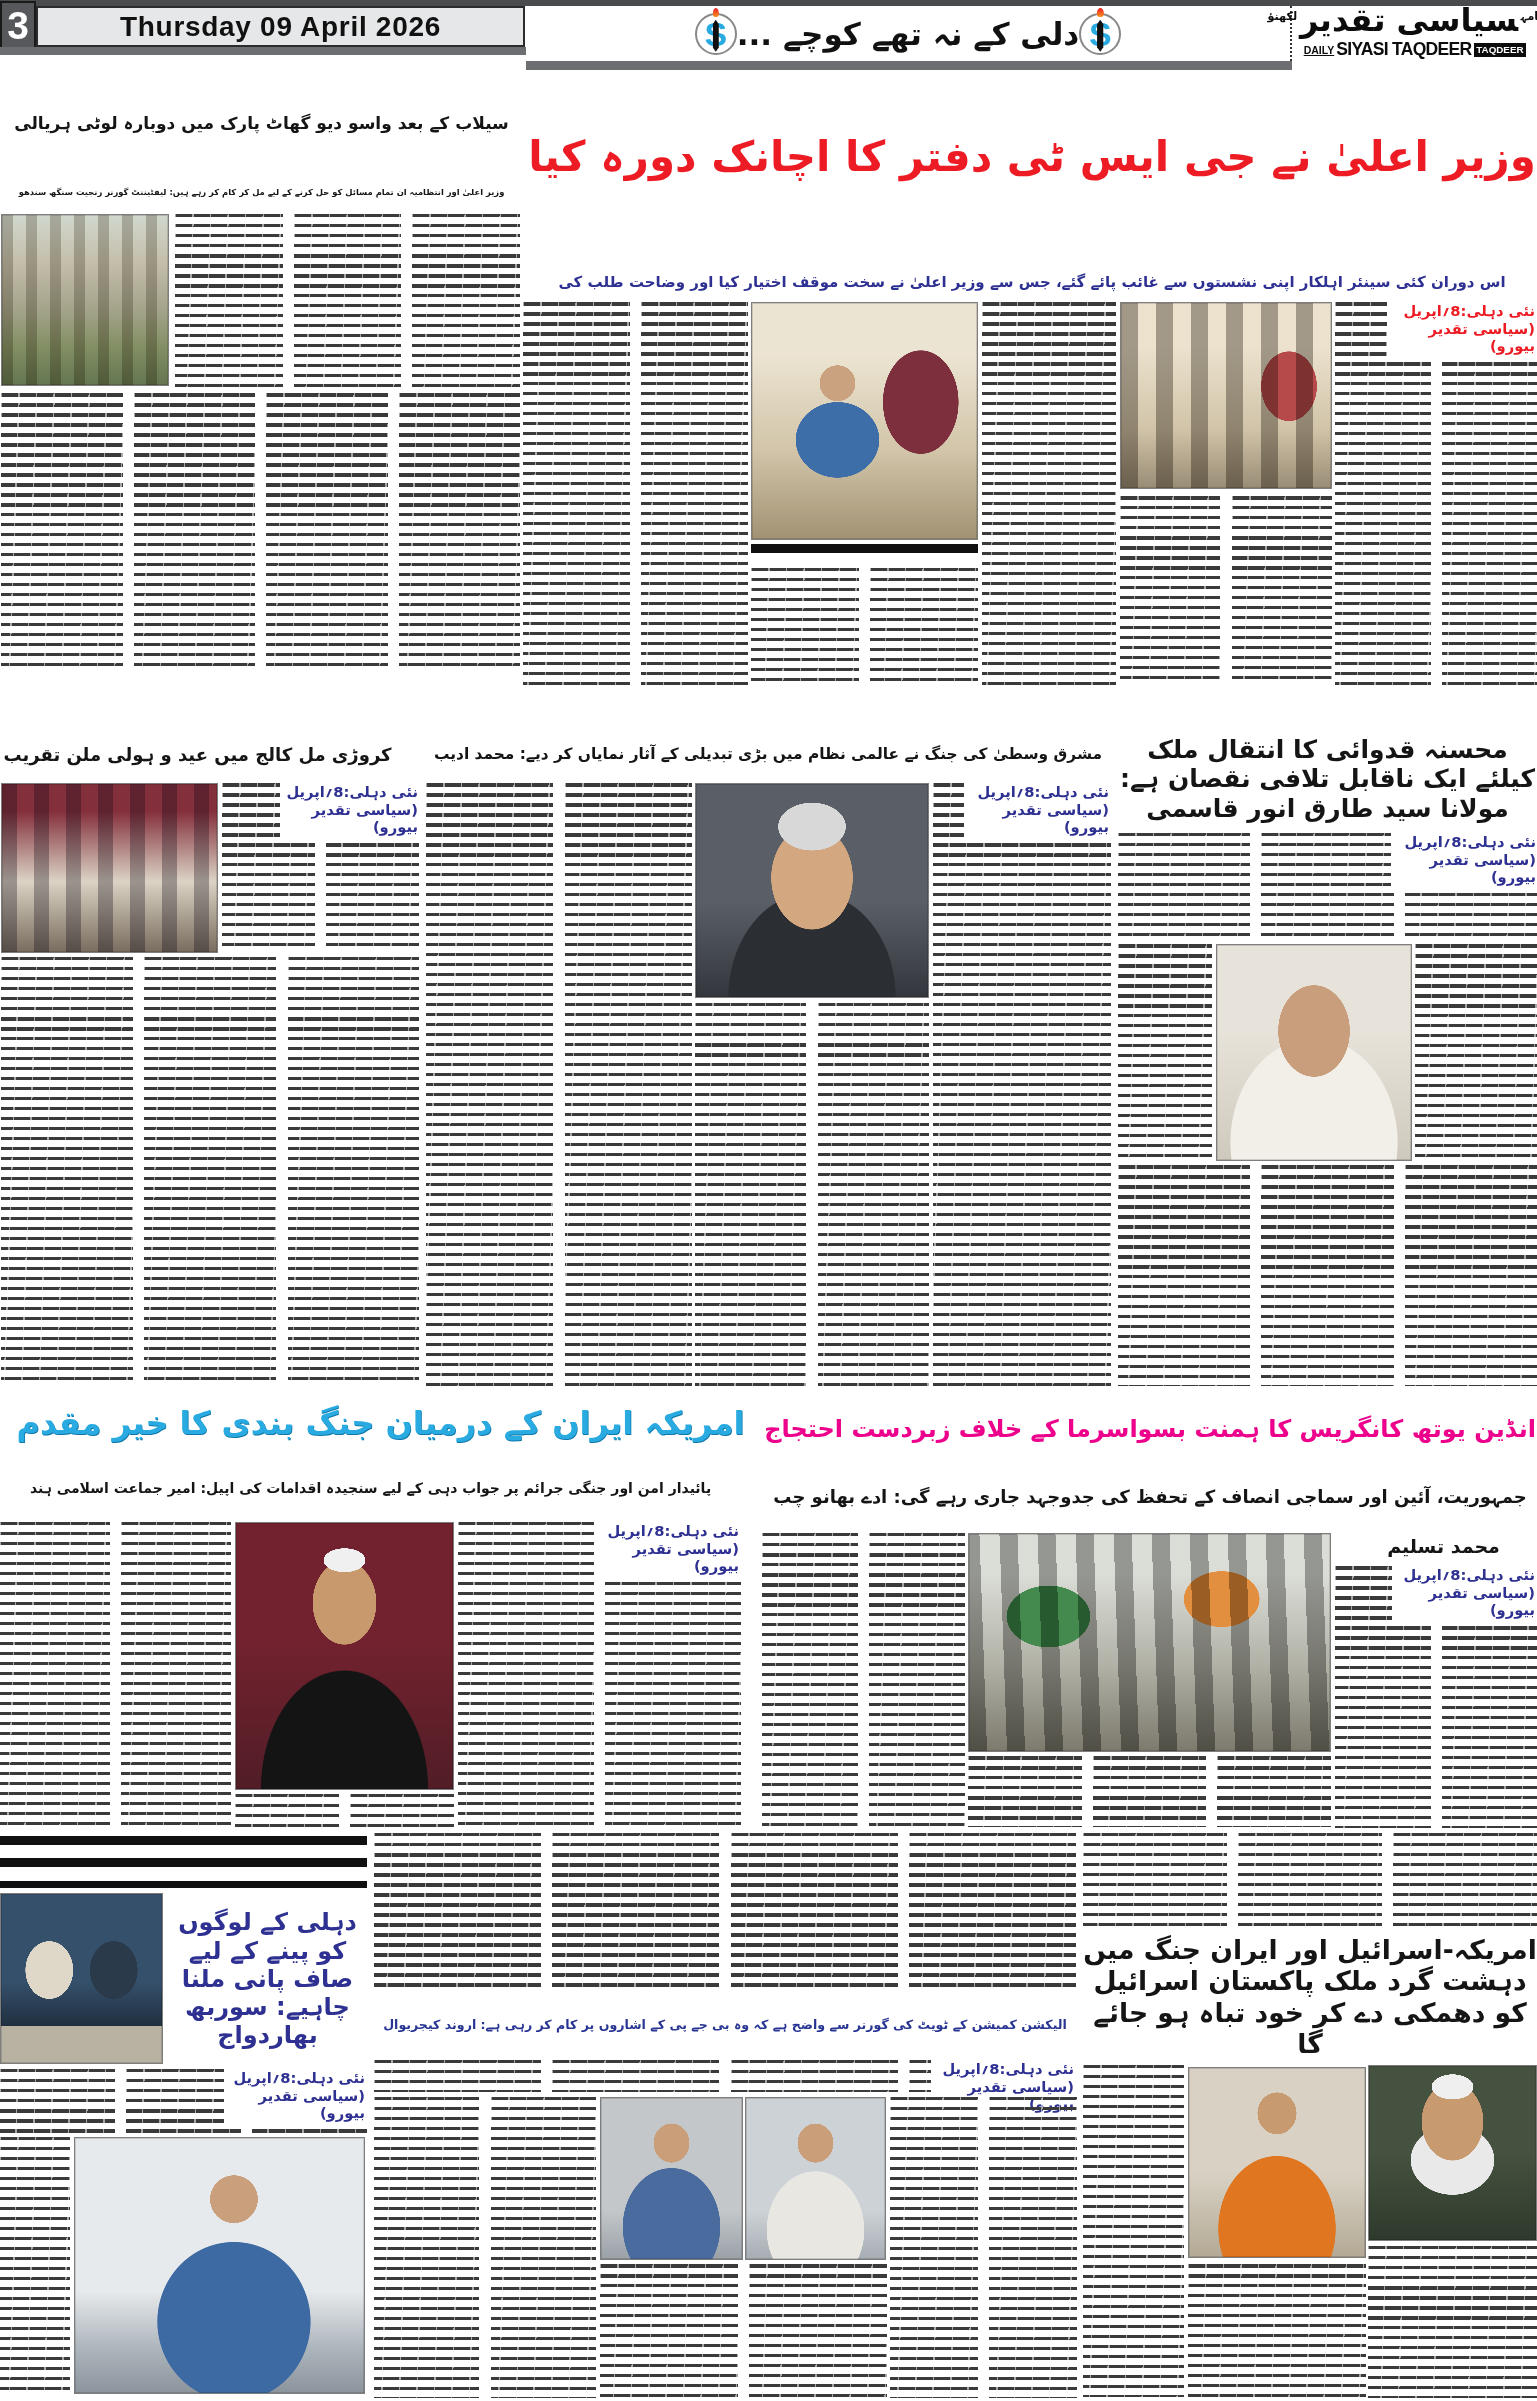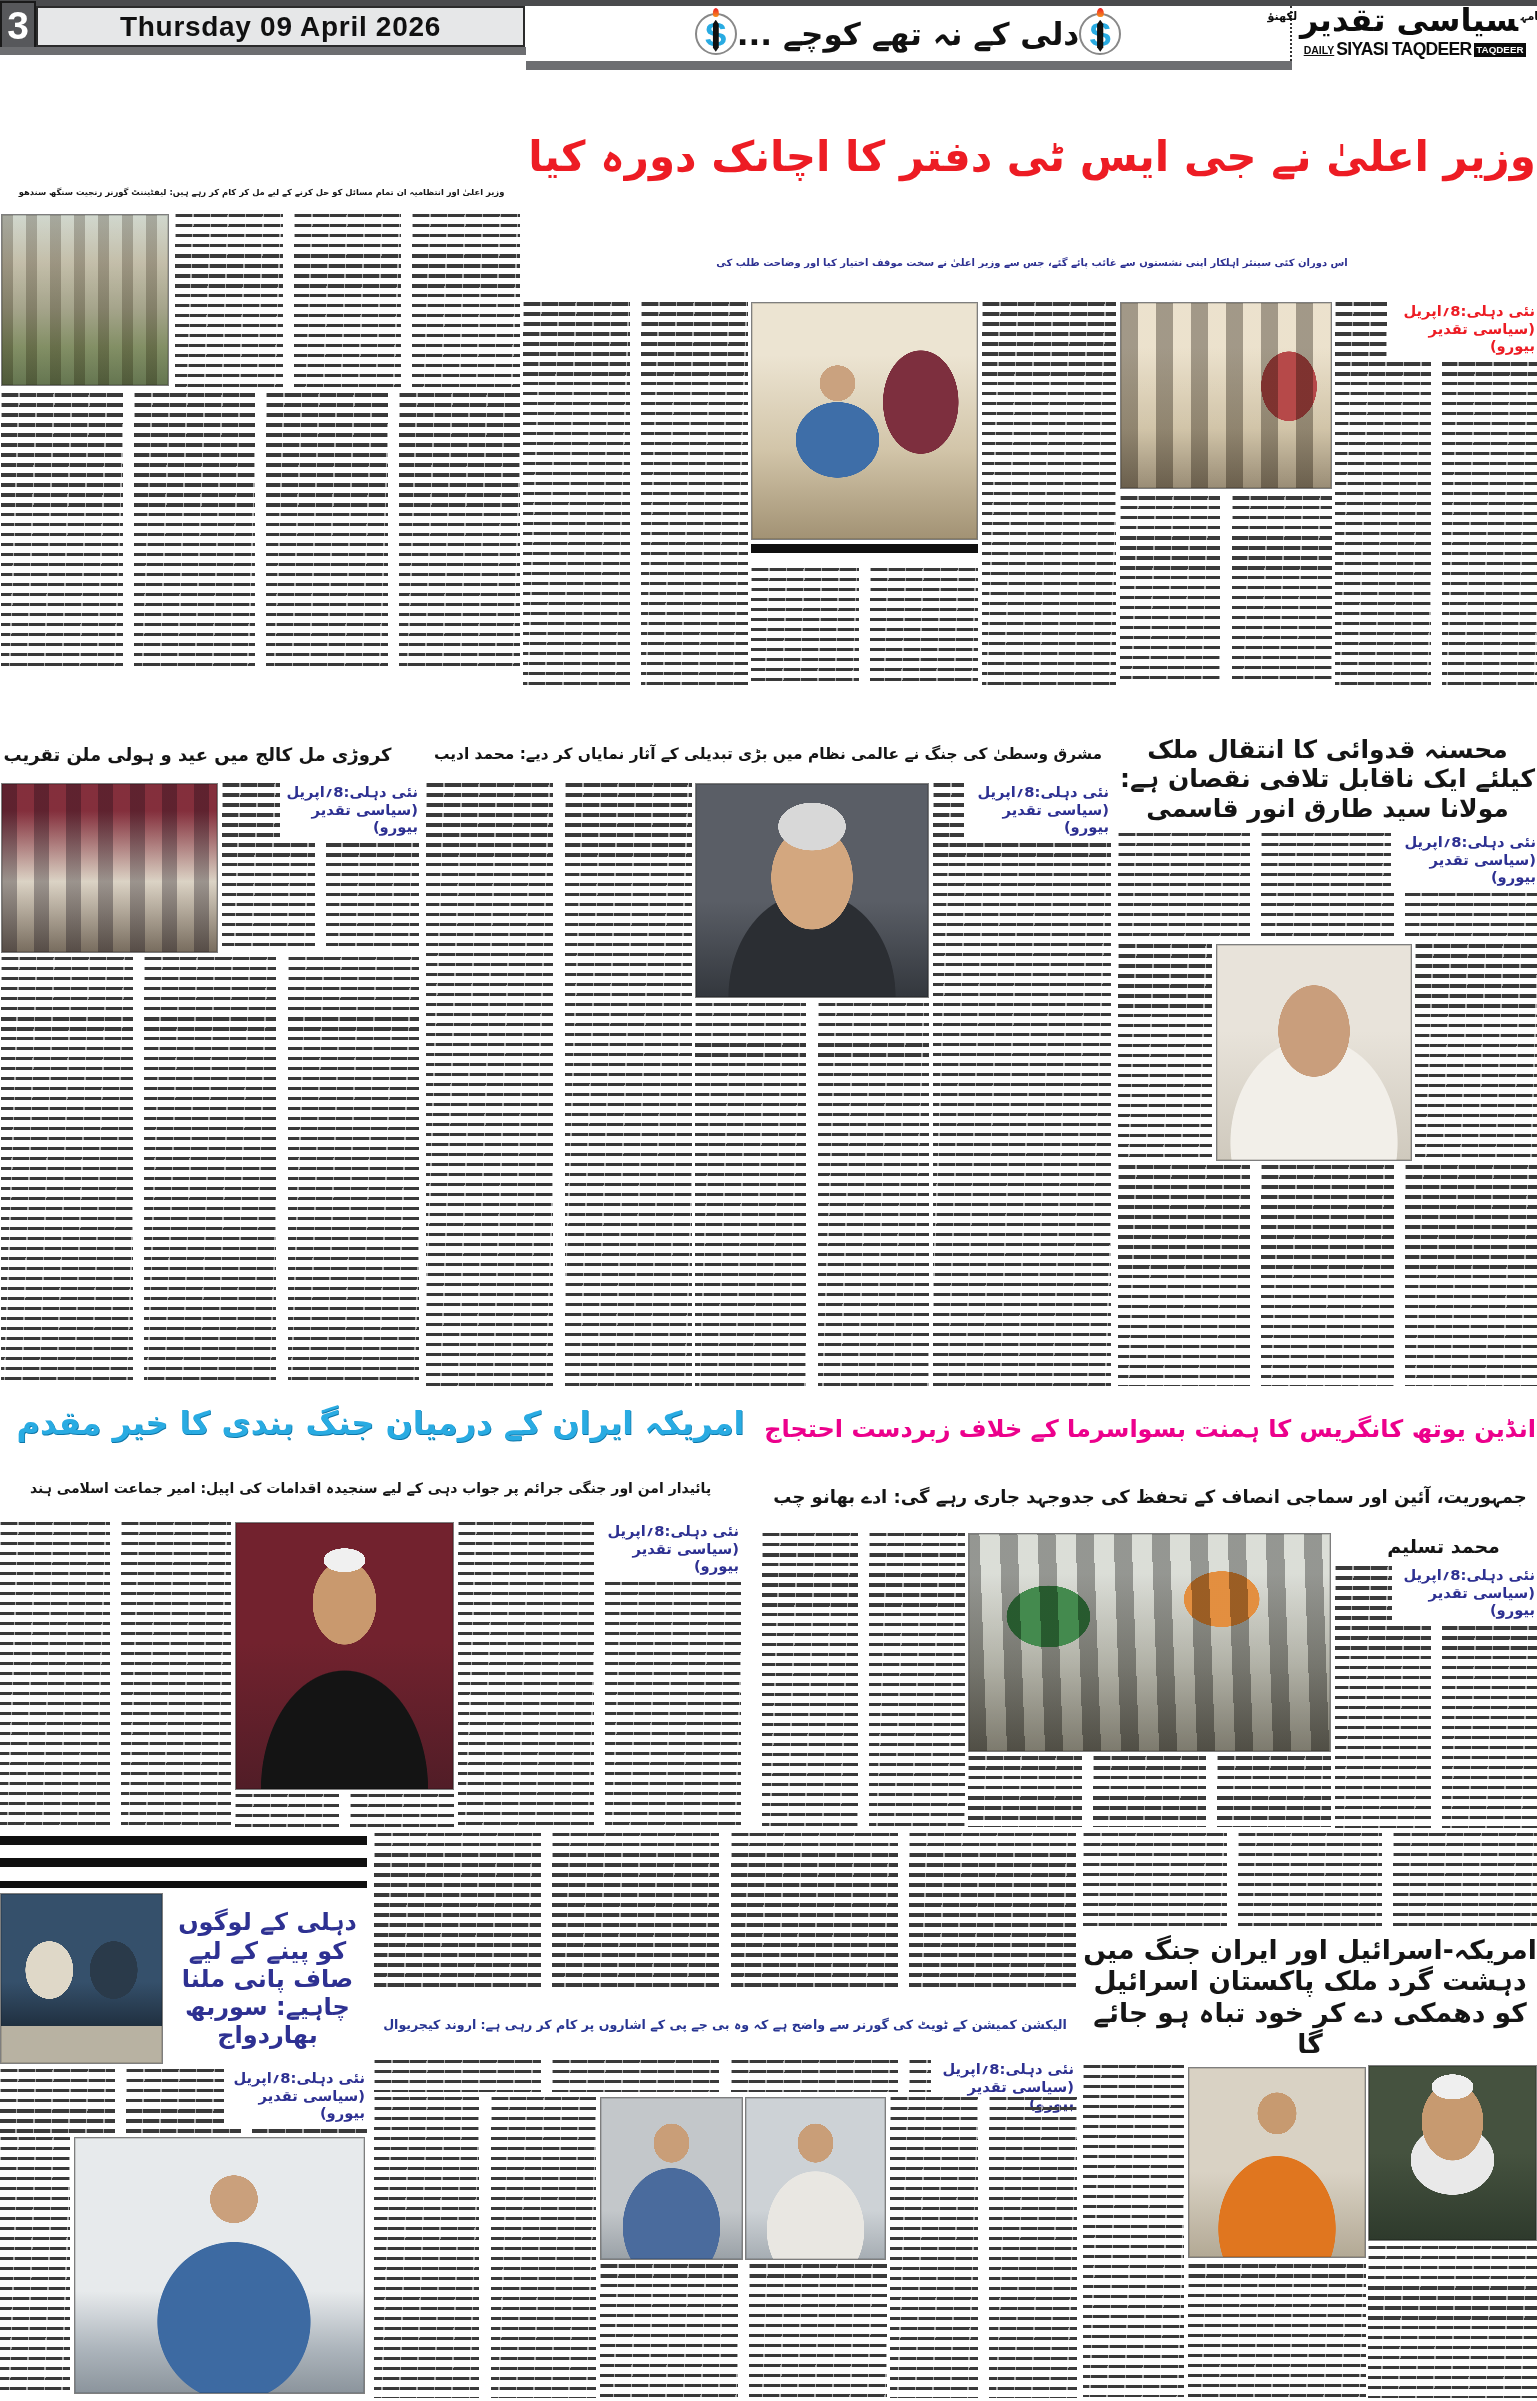--- a/index.html
+++ b/index.html
@@ -82,36 +82,37 @@
 
   <div class="abs masthead">
     <div class="m-urdu"><span class="sm">روزنامہ</span><span>سیاسی تقدیر</span><span class="sm">لکھنؤ</span></div>
     <div class="m-eng">
       <span class="d">DAILY</span>
       <span class="t">SIYASI TAQDEER</span>
       <span class="lk">TAQDEER</span>
     </div>
   </div>
 
+  <div class="abs ur h nowrap" style="left: 0px; top: 75px; width: 523px; height: 96px; font-size: 17px;">سیلاب کے بعد واسو دیو گھاٹ پارک میں دوبارہ لوٹی ہریالی</div>
   <div class="abs ur h nowrap" style="left: 0px; top: 175px; width: 523px; height: 36px; font-size: 8.4px;">وزیر اعلیٰ اور انتظامیہ ان تمام مسائل کو حل کرنے کے لیے مل کر کام کر رہے ہیں: لیفٹیننٹ گورنر رنجیت سنگھ سندھو</div>
   <div class="abs photo" style="left:1.4px;top:214px;width:168px;height:172px;background:repeating-linear-gradient(90deg,rgba(70,60,50,.28) 0 11.2px,rgba(255,255,255,.10) 11.2px 24px),linear-gradient(180deg,#ccd3c8,#bdb7a0 28%,#9b9a7e 55%,#748253 78%,#53663d)"></div>
   <div class="abs g" style="left:175px;top:214px;width:345px;height:173px">
       <i></i>
       <i></i>
       <i></i>
     </div>
   <div class="abs g" style="left:1.4px;top:393px;width:519px;height:280px">
       <i></i>
       <i></i>
       <i></i>
       <i></i>
     </div>
 
   <div class="abs ur h nowrap" style="left: 526px; top: 78px; width: 1012px; height: 157px; font-size: 42px; color: var(--red);">وزیر اعلیٰ نے جی ایس ٹی دفتر کا اچانک دورہ کیا</div>
-  <div class="abs ur h nowrap" style="left: 526px; top: 238px; width: 1012px; height: 50px; font-size: 10px; color: var(--blue);">اس دوران کئی سینئر اہلکار اپنی نشستوں سے غائب پائے گئے، جس سے وزیر اعلیٰ نے سخت موقف اختیار کیا اور وضاحت طلب کی</div>
+  <div class="abs ur h nowrap" style="left: 526px; top: 258px; width: 1012px; height: 50px; font-size: 15px; color: var(--blue);">اس دوران کئی سینئر اہلکار اپنی نشستوں سے غائب پائے گئے، جس سے وزیر اعلیٰ نے سخت موقف اختیار کیا اور وضاحت طلب کی</div>
 
   <div class="abs g" style="left:523px;top:302px;width:225px;height:383px">
       <i></i>
       <i></i>
     </div>
   <div class="abs photo" style="left:751px;top:302px;width:227px;height:238px;background:radial-gradient(38px 52px at 75% 42%,#7d2f3e 0 99%,transparent 100%),radial-gradient(42px 38px at 38% 58%,#3e6ea8 0 99%,transparent 100%),radial-gradient(18px 18px at 38% 34%,#caa27f 0 99%,transparent 100%),linear-gradient(180deg,#ece4d2 0 22%,#d2c5a9 62%,#a29274)"></div>
   <div class="abs g gh" style="left:751px;top:544px;width:227px;height:17px">
       <i></i>
     </div>
   <div class="abs g" style="left:751px;top:568px;width:227px;height:117px">

